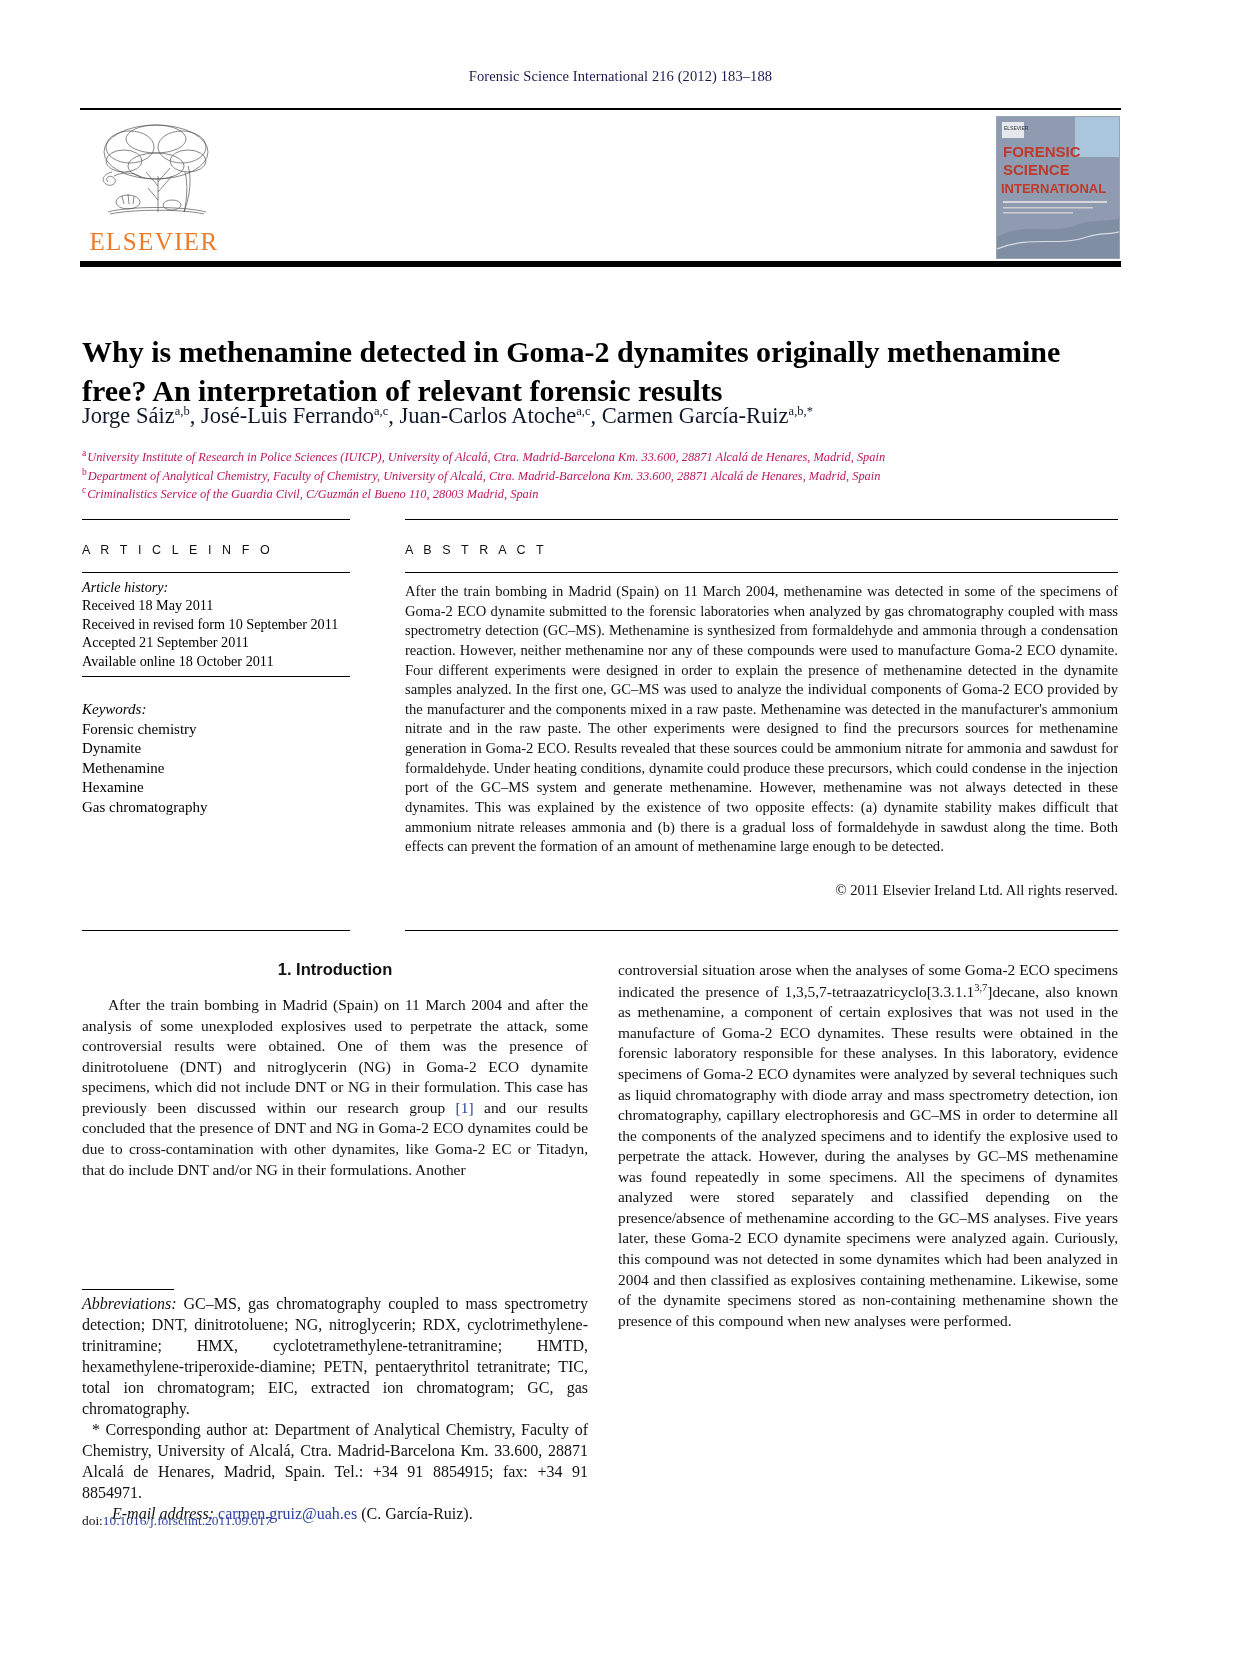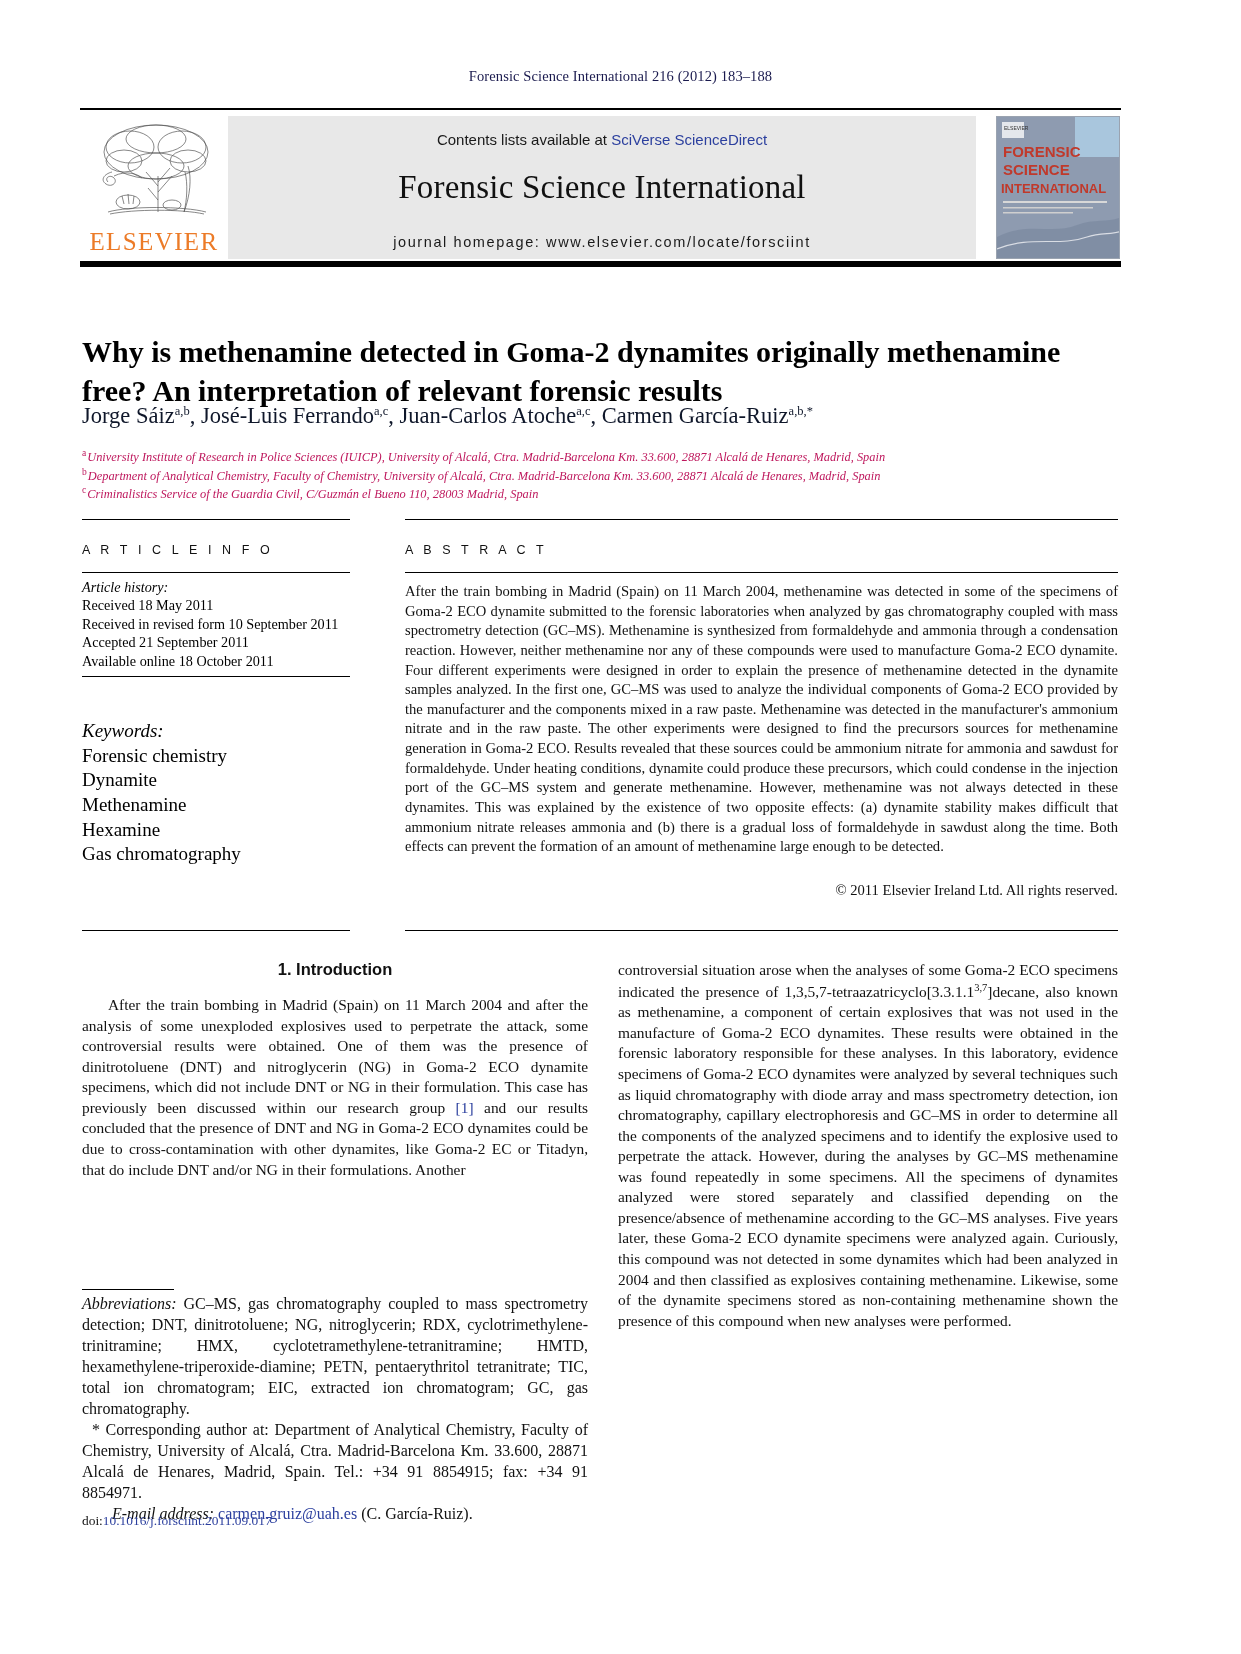--- a/index.html
+++ b/index.html
@@ -217,23 +217,23 @@
     line-height: 1.30;
   }
   .history .lbl { font-style: italic; }
   .ainfo-rule-2 {
     position: absolute;
     top: 676px; left: 82px;
     width: 268px; height: 1px; background: #000;
   }
   .keywords {
     position: absolute;
-    top: 719px; left: 82px;
+    top: 700px; left: 82px;
     width: 275px;
-    font-size: 19px;
+    font-size: 15px;
     line-height: 1.30;
   }
   .keywords .lbl { font-style: italic; }
 
   .abstract {
     position: absolute;
     top: 582px; left: 405px;
     width: 713px;
     font-size: 14.6px;
     line-height: 1.345;
@@ -346,27 +346,20 @@
           <path d="M24 96 C44 90 100 90 122 96"></path>
           <path d="M26 98 C50 93 98 93 120 98"></path>
           <ellipse cx="44" cy="86" rx="12" ry="7"></ellipse>
           <path d="M38 80 L40 88 M44 78 L45 88 M50 80 L49 88"></path>
           <ellipse cx="88" cy="89" rx="9" ry="5"></ellipse>
         </g>
       </svg>
       <div class="elsevier-word">ELSEVIER</div>
     </div>
 
-    <div class="journal-band">
-      <div class="contents-line">
-        <span>Contents lists available at </span><span class="sd">SciVerse ScienceDirect</span>
-      </div>
-      <div class="journal-title">Forensic Science International</div>
-      <div class="homepage-line">journal homepage: www.elsevier.com/locate/forsciint</div>
-    </div>
 
     <div class="cover-thumb">
       <svg width="124" height="143" viewBox="0 0 124 143">
         <rect x="0" y="0" width="124" height="143" fill="#8e9bb0"></rect>
         <rect x="78" y="0" width="46" height="40" fill="#a9c6dd"></rect>
         <rect x="5" y="5" width="22" height="16" fill="#e4e7ec"></rect>
         <text x="7" y="13" font-family="Liberation Sans, sans-serif" font-size="5" fill="#333">ELSEVIER</text>
         <text x="6" y="40" font-family="Liberation Sans, sans-serif" font-size="15" font-weight="bold" fill="#c0392b">FORENSIC</text>
         <text x="6" y="58" font-family="Liberation Sans, sans-serif" font-size="15" font-weight="bold" fill="#c0392b">SCIENCE</text>
         <text x="4" y="76" font-family="Liberation Sans, sans-serif" font-size="13" font-weight="bold" fill="#c0392b">INTERNATIONAL</text>

